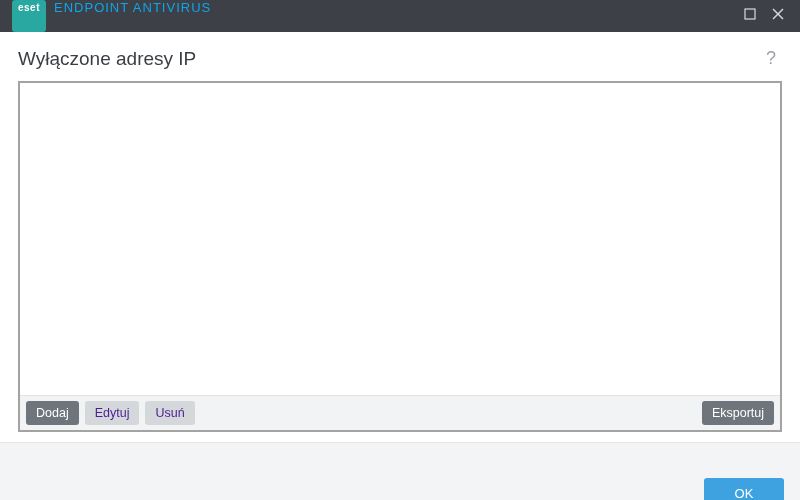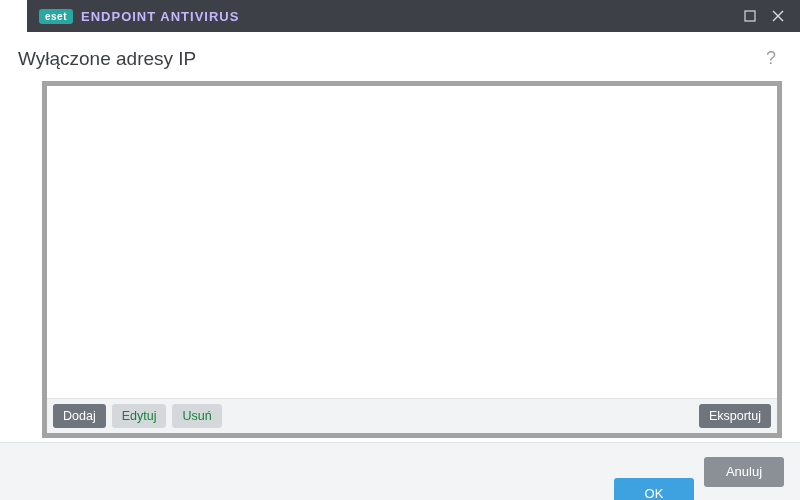--- a/index.html
+++ b/index.html
@@ -7,40 +7,38 @@
   font-family: "Segoe UI", Arial, sans-serif;
   background: #ffffff;
   width: 800px;
   height: 500px;
   overflow: hidden;
 }
 .titlebar {
   background: #3d4147;
   height: 32px;
   display: flex;
-  align-items: center;
   padding: 0 8px 0 12px;
   color: #b7bcc3;
-  margin-left: 27px;
 }
 .brand-logo {
   background: #28a8a0;
   color: #fff;
   font-weight: bold;
   font-size: 10px;
   padding: 2px 6px;
   border-radius: 3px;
   letter-spacing: 0.5px;
   margin-right: 8px;
 }
 .brand-text {
   font-size: 13px;
   letter-spacing: 1px;
-  color: #c4b5fd;
-  font-weight: 700;
+  color: #0ea5e9;
+  font-weight: 400;
 }
 .titlebar-spacer { flex: 1; }
 .titlebar-btn {
   width: 28px;
   height: 28px;
   display: flex;
   align-items: center;
   justify-content: center;
   color: #d6dae0;
   cursor: pointer;
@@ -63,23 +61,22 @@
   color: #9aa0a6;
   font-size: 18px;
   cursor: pointer;
   padding: 2px 6px;
 }
 
 .content {
   padding: 0 18px;
 }
 .listbox-wrap {
-  border: 5px solid #a3a3a3;
+  border: 2px solid #a3a3a3;
   background: #ffffff;
-  margin-left: 24px;
 }
 .listbox {
   height: 312px;
   background: #fff;
   overflow-y: auto;
 }
 .list-toolbar {
   display: flex;
   gap: 6px;
   padding: 5px 6px;
@@ -92,21 +89,21 @@
   color: #fff;
   border: none;
   border-radius: 3px;
   font-size: 12.5px;
   padding: 3px 10px;
   cursor: pointer;
   line-height: 18px;
 }
 .btn-small.disabled {
   background: #d5d8db;
-  color: #15803d;
+  color: #4c1d95;
   cursor: default;
 }
 
 .footer {
   position: absolute;
   bottom: 0;
   left: 0;
   right: 0;
   height: 58px;
   background: #f3f4f5;
@@ -163,14 +160,13 @@
       <button class="btn-small disabled">Edytuj</button>
       <button class="btn-small disabled">Usuń</button>
       <div class="spacer"></div>
       <button class="btn-small">Eksportuj</button>
     </div>
   </div>
 </div>
 
 <div class="footer">
   <button class="btn btn-primary">OK</button>
-  <button class="btn btn-secondary">Anuluj</button>
 </div>
 
 </body></html>

